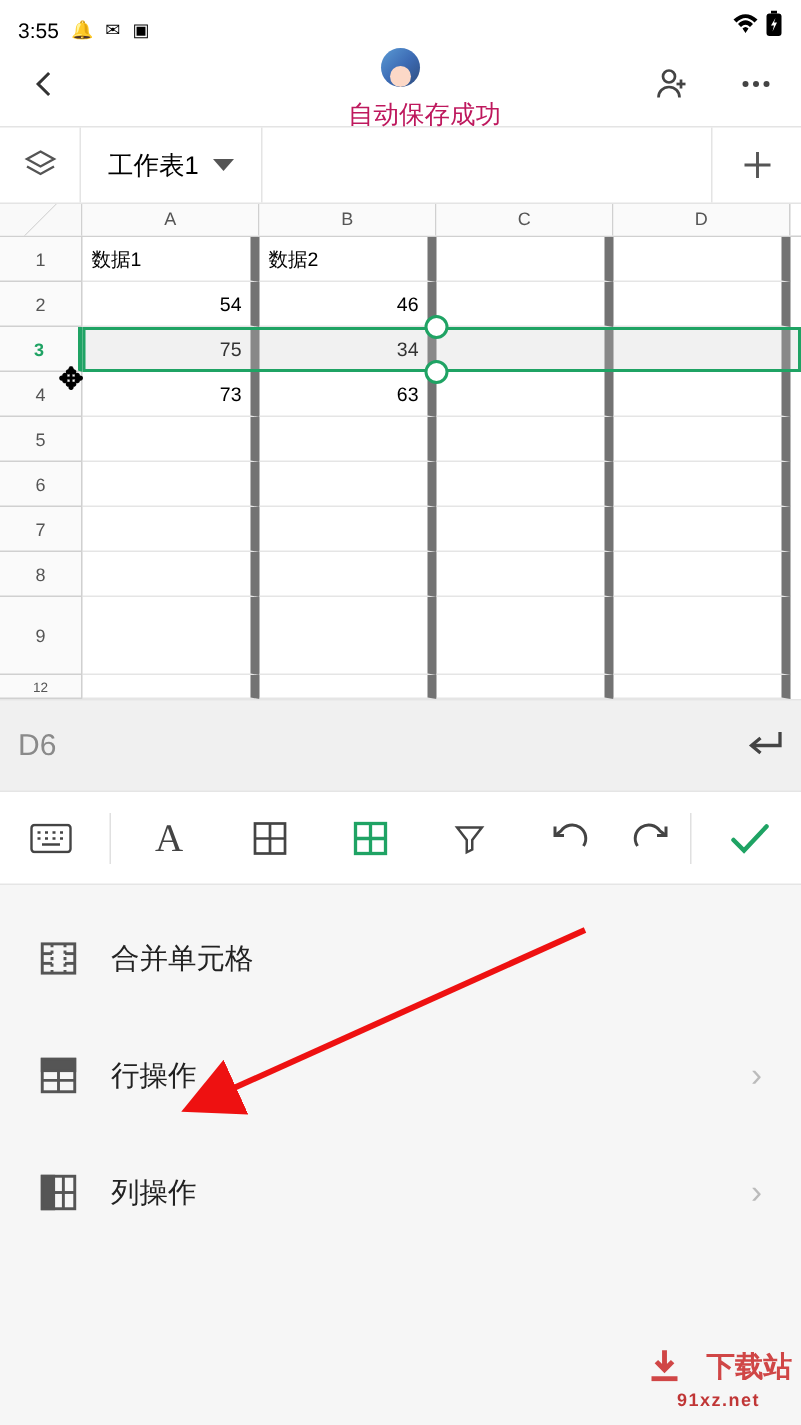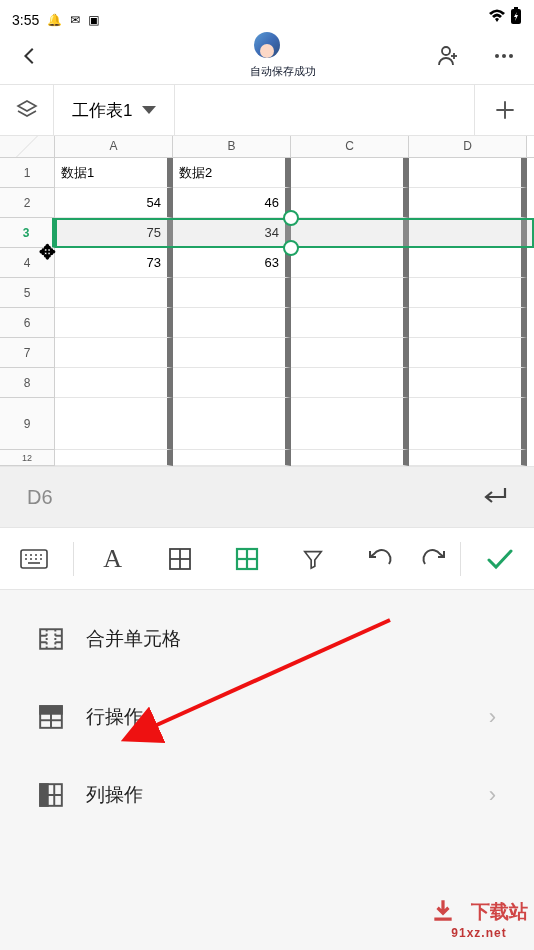--- a/index.html
+++ b/index.html
@@ -47,22 +47,22 @@
       overflow: hidden;
     }
     .avatar-circle::after {
       content:"";
       position:absolute;
       bottom:0;left:50%;transform:translateX(-50%);
       width:14px;height:14px;border-radius:50%;
       background:#fcd8c7;
     }
     .app-title {
-      font-size: 11px;
-      color: #0f172a;
+      font-size: 17px;
+      color: #be185d;
       margin-top: 2px;
       margin-left: 32px;
     }
     .app-bar-right {
       margin-left: auto;
       display: flex;
       align-items: center;
       gap: 32px;
     }
     .icon-btn { width: 24px; height: 24px; display:flex;align-items:center;justify-content:center;color:#444;}
@@ -169,21 +169,21 @@
       font-size:20px;font-weight:900;color:#000;
       pointer-events:none;
     }
     
     .formula-bar {
       height:62px;
       border-top:1px solid #e5e5e5;
       border-bottom:1px solid #e5e5e5;
       background:#f0f0f0;
       display:flex;align-items:center;
-      padding:0 27px;
+      padding:0 12px;
       gap:14px;
       justify-content:space-between;
     }
     .cell-ref { font-size:20px; color:#8a8a8a; }
     .formula-input { flex:1; }
     .enter-icon { color:#444; }
     
     .toolbar {
       height:62px;
       display:flex;align-items:center;
@@ -199,21 +199,21 @@
       font-size: 22px;
       color:#444;
     }
     .tb-divider {width:1px;height:34px;background:#e0e0e0;}
     .tb-btn.active { color:#1fa364; }
     .checkmark { color:#1fa364; font-size:30px; }
     
     .menu {
       background:#f6f6f6;
       height: 360px;
-      padding: 10px 12px;
+      padding: 10px 0;
     }
     .menu-item {
       height: 78px;
       display:flex;align-items:center;
       padding: 0 26px;
       gap: 22px;
       font-size: 19px;
       color:#222;
       background:#f6f6f6;
       position:relative;

